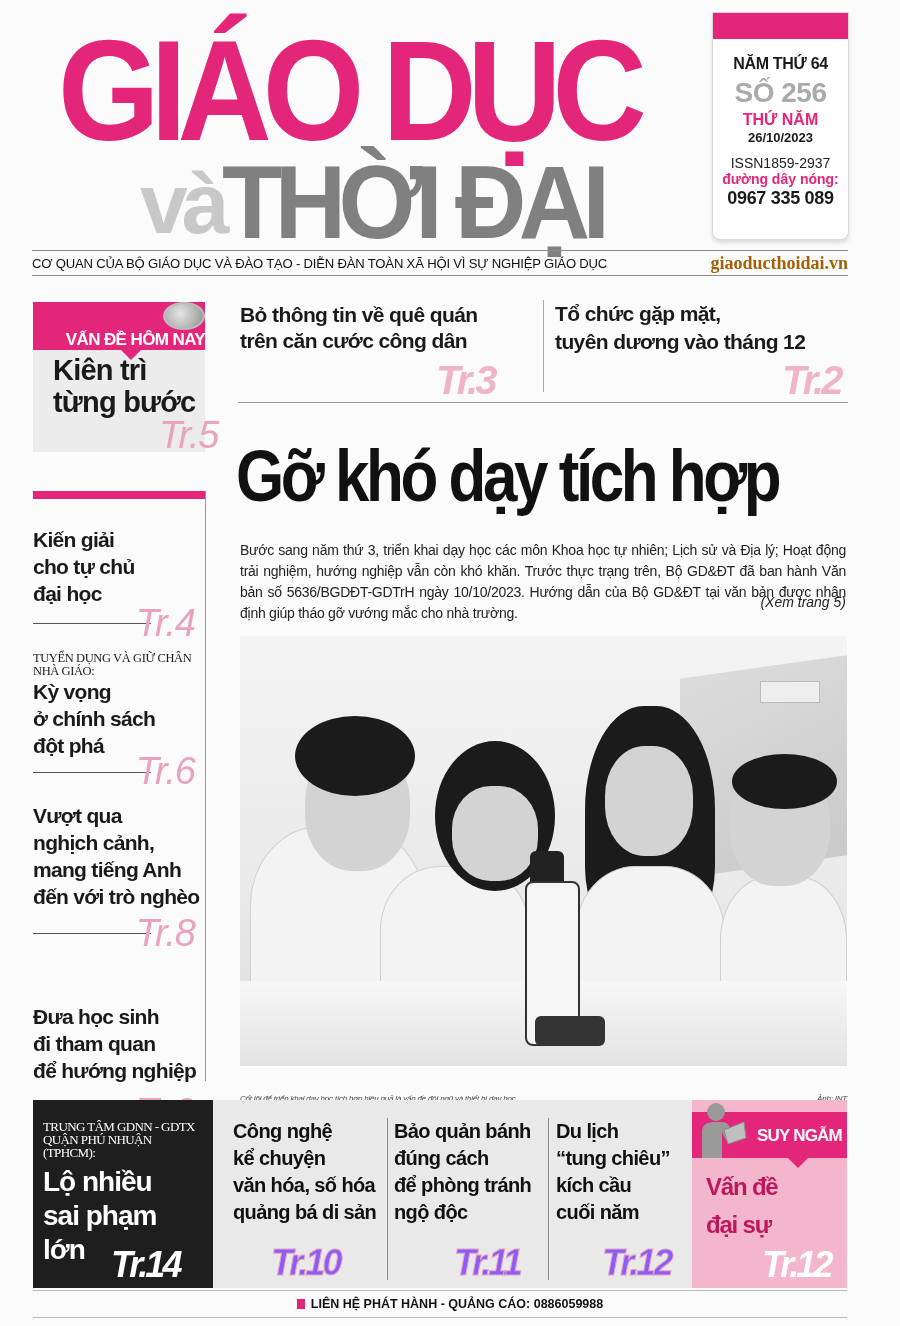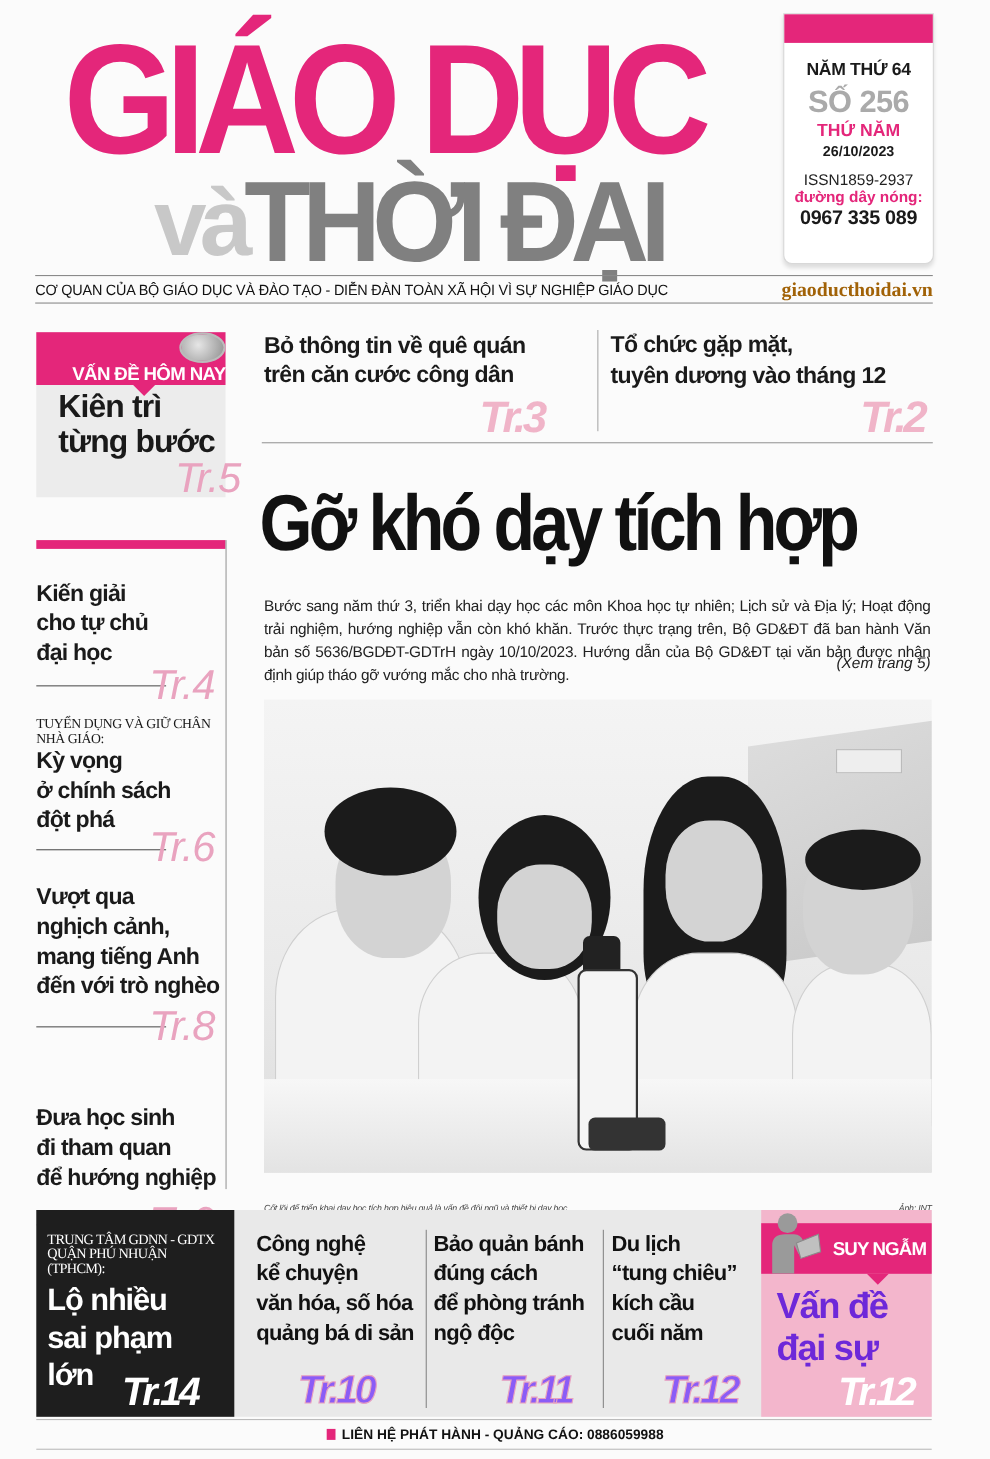--- a/index.html
+++ b/index.html
@@ -80,21 +80,21 @@
   .bs-item { top: 1100px; height: 188px; padding: 18px 0 0 0; }
   .bs-item .head { font-weight: 700; font-size: 20px; line-height: 27px; letter-spacing: -0.6px; color: #111; }
   .bs-item .tr { position: absolute; top: 142px; font-weight: 900; font-style: italic; font-size: 36px; letter-spacing: -3px; color: #8b5cf6; -webkit-text-stroke: 1px #e9a3bf; }
   .bs-vline { top: 1118px; width: 1px; height: 162px; background: #888; }
 
   .suyngam { left: 692px; top: 1100px; width: 155px; height: 188px; background: #f3b6cc; }
   .suyngam .hdr { position: relative; height: 46px; background: #e4267a; margin-top: 12px; display: flex; align-items: center; }
   .suyngam .reader { position: absolute; left: 6px; top: -12px; width: 50px; height: 58px; }
   .suyngam .lbl { position: absolute; left: 65px; top: 14px; color: #fff; font-weight: 700; font-size: 17px; letter-spacing: -0.8px; }
   .suyngam .notch { position: absolute; left: 96px; bottom: -10px; border-left: 10px solid transparent; border-right: 10px solid transparent; border-top: 10px solid #e4267a; }
-  .suyngam .head { font-weight: 700; font-size: 33px; line-height: 38px; margin: 10px 0 0 14px; letter-spacing: -1.2px; color: #6d28d9; }
+  .suyngam .head { font-weight: 700; font-size: 24px; line-height: 38px; margin: 10px 0 0 14px; letter-spacing: -1.2px; color: #be185d; }
   .suyngam .tr { position: absolute; left: 70px; top: 144px; font-weight: 900; font-style: italic; font-size: 36px; letter-spacing: -3px; color: #fff; }
 
   .footer { left: 240px; top: 1294px; width: 420px; height: 20px; display: flex; align-items: center; justify-content: center; font-size: 12.5px; font-weight: 700; color: #111; }
   .footer .sq { width: 8px; height: 10px; background: #e4267a; margin-right: 6px; }
   .footer-line { left: 33px; top: 1290px; width: 814px; height: 1px; background: #bbb; }
   .footer-line2 { left: 33px; top: 1317px; width: 814px; height: 1px; background: #bbb; }
 </style>
 </head>
 <body>
 

